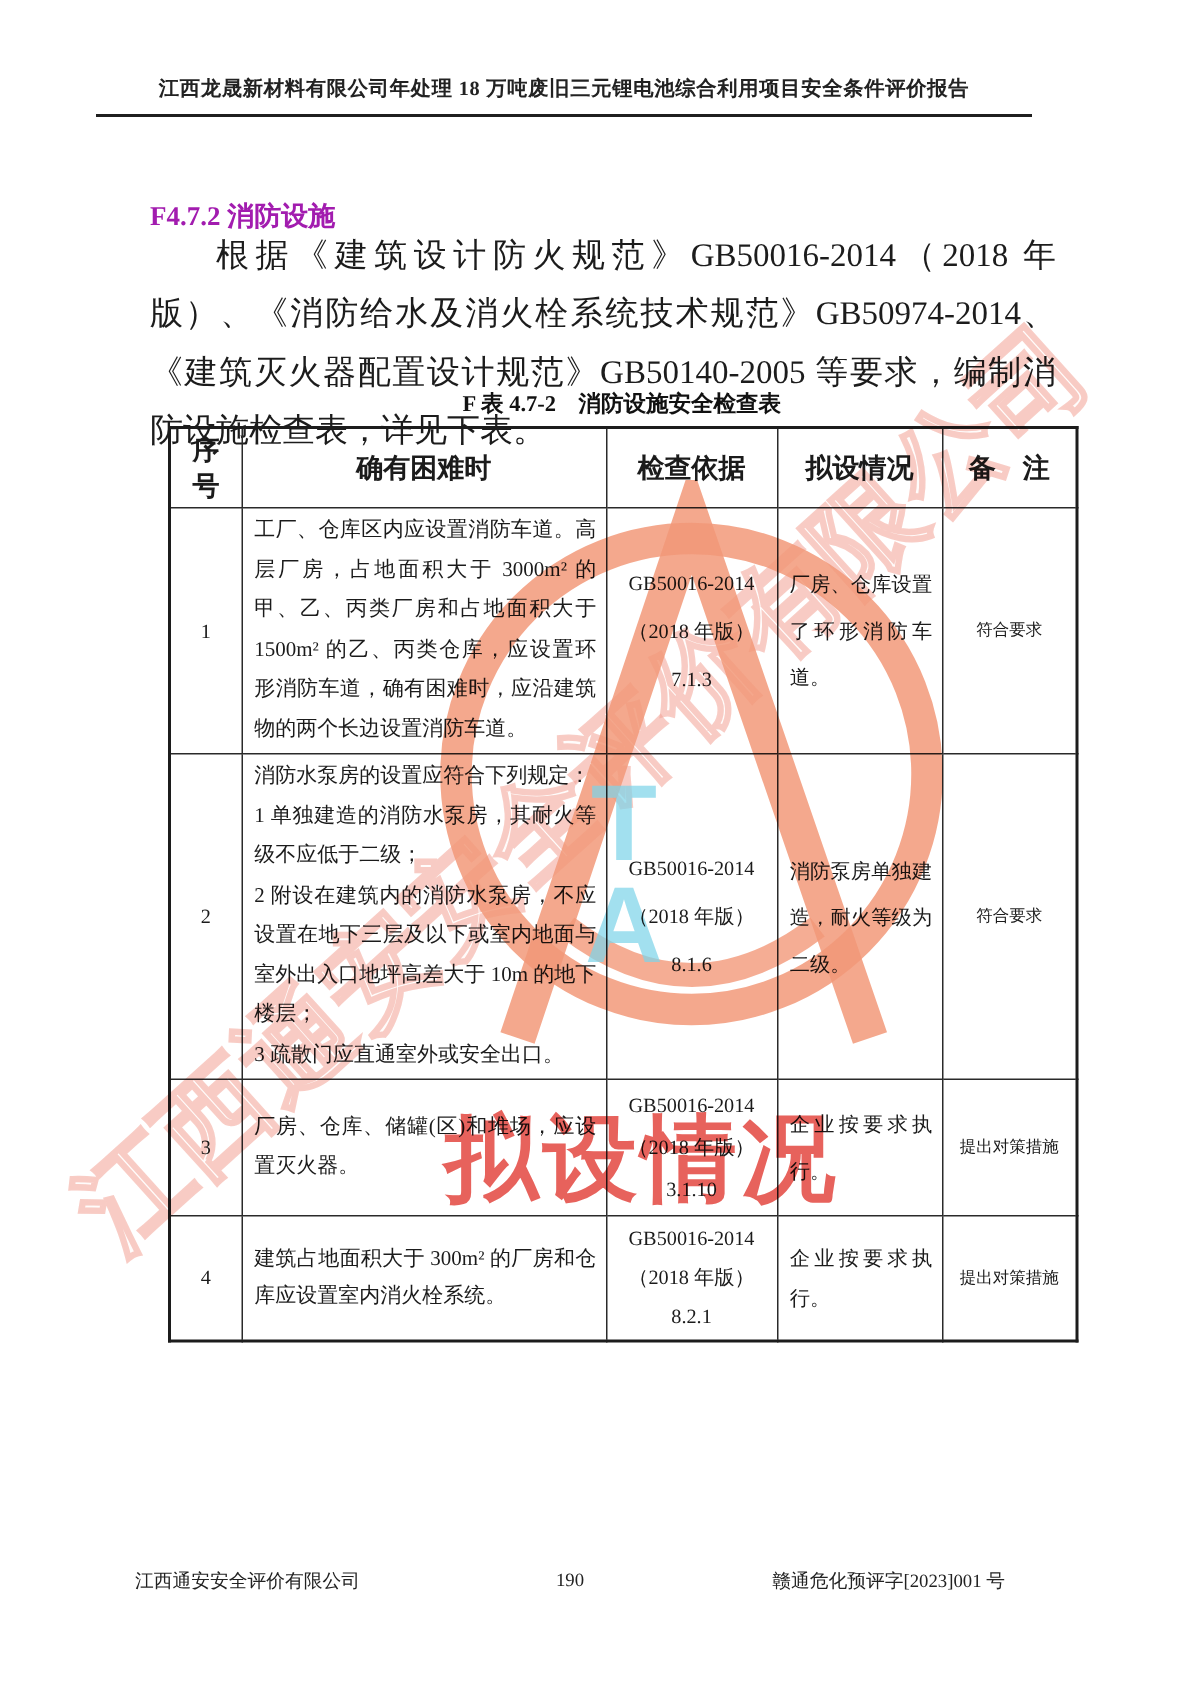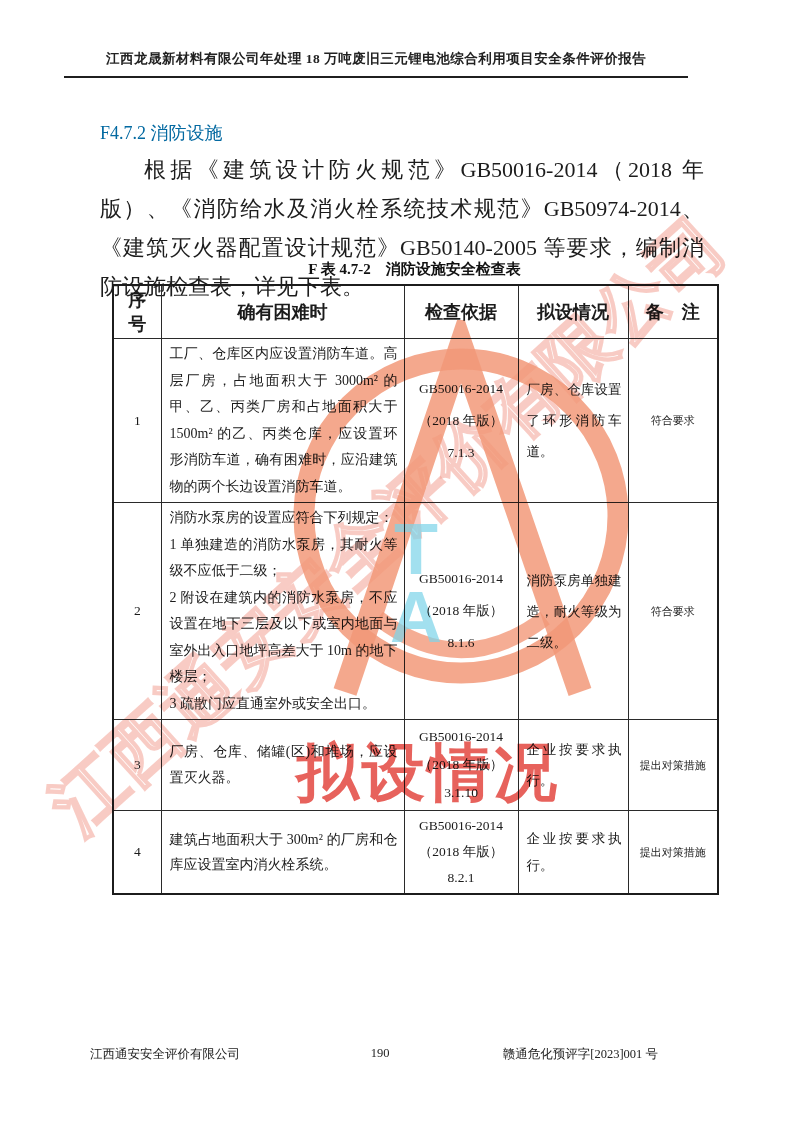--- a/index.html
+++ b/index.html
@@ -16,22 +16,22 @@
     position:absolute;top:50px;left:64px;right:64px;
     text-align:center;font-size:13.5px;font-weight:600;
     letter-spacing:0.5px;color:#222;
   }
   .doc-header-rule{
     position:absolute;top:76px;left:64px;right:64px;
     border-top:2px solid #1f1f1f;height:0;
   }
   
   .section-heading{
-    position:absolute;top:121px;left:100px;
-    font-size:18px;font-weight:normal;color:#0369a1;
+    position:absolute;top:132px;left:100px;
+    font-size:18px;font-weight:bold;color:#a21caf;
   }
   .body-paragraph{
     position:absolute;top:150px;left:100px;width:604px;
     font-size:22px;line-height:39px;text-align:justify;
     text-indent:2em;color:#1c1c1c;
   }
   
   .table-caption{
     position:absolute;top:260px;left:112px;width:605px;
     text-align:center;font-size:15px;font-weight:bold;color:#111;
@@ -62,21 +62,21 @@
     padding-left:8px !important;padding-right:6px !important;
   }
   .cell-remark{text-align:center;font-size:11px;line-height:29px;padding:0 10px !important;margin-left:37px;}
   
   .doc-footer{
     position:absolute;top:1046px;left:90px;right:82px;
     font-size:12.5px;color:#222;
   }
   .doc-footer .f-left{position:absolute;left:0;top:0;}
   .doc-footer .f-center{position:absolute;left:0;right:0;text-align:center;top:0;}
-  .doc-footer .f-right{position:absolute;right:12px;top:0;}
+  .doc-footer .f-right{position:absolute;right:0;top:0;}
   
   .watermark-layer{
     position:absolute;inset:0;z-index:5;
     pointer-events:none;mix-blend-mode:multiply;
   }
   .wm-diagonal{
     position:absolute;left:95px;top:758px;
     font-size:72px;font-weight:bold;letter-spacing:1px;
     white-space:nowrap;
     transform:rotate(-42deg);transform-origin:0 100%;

